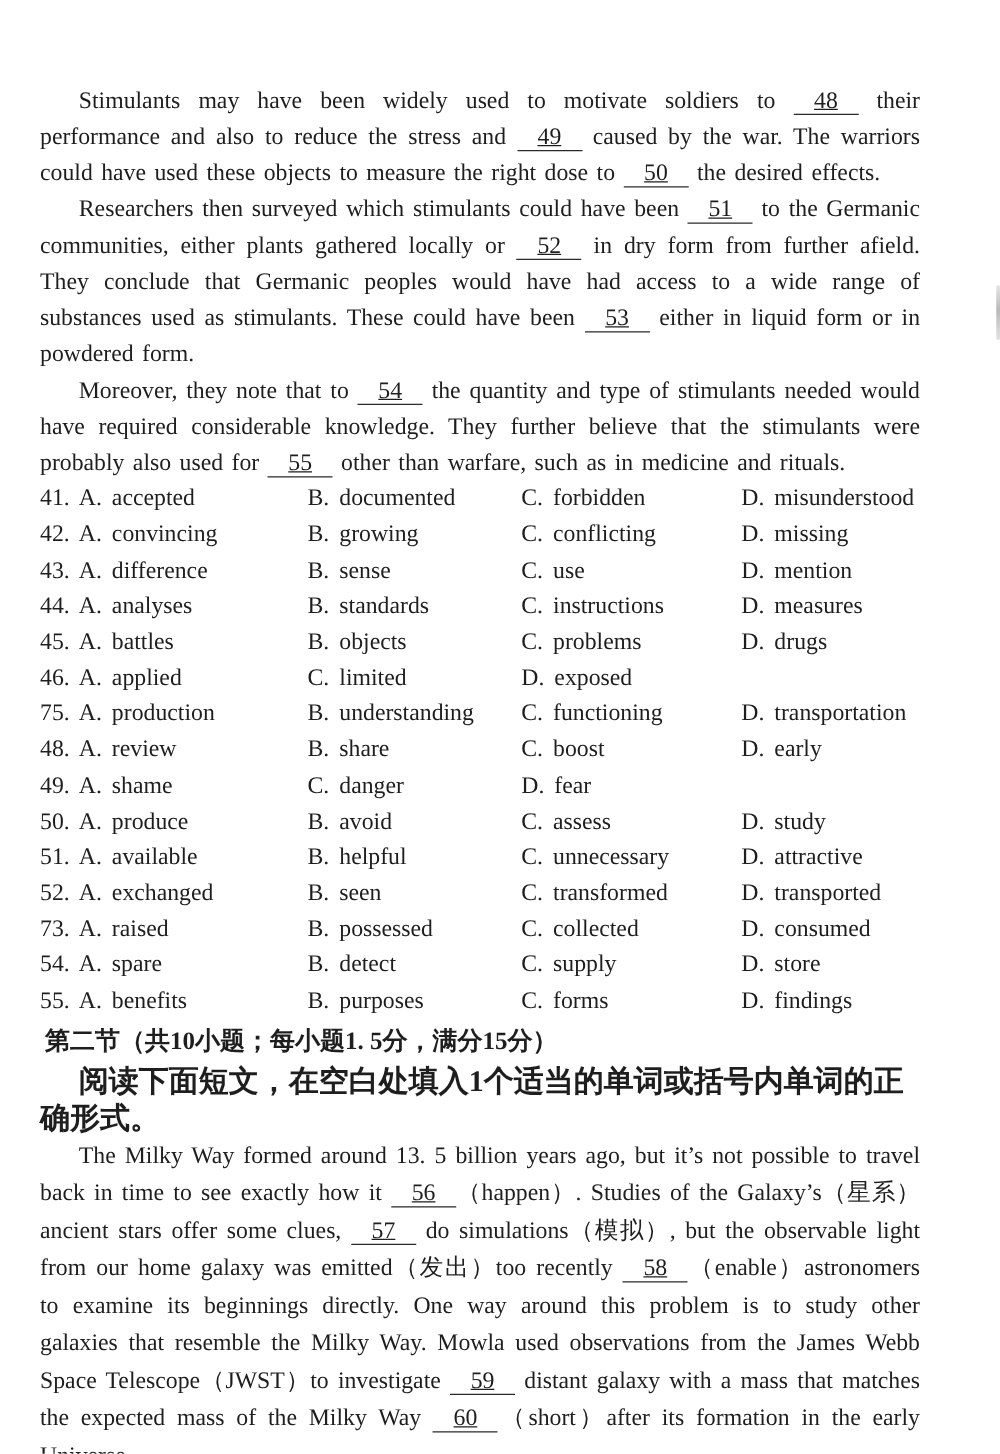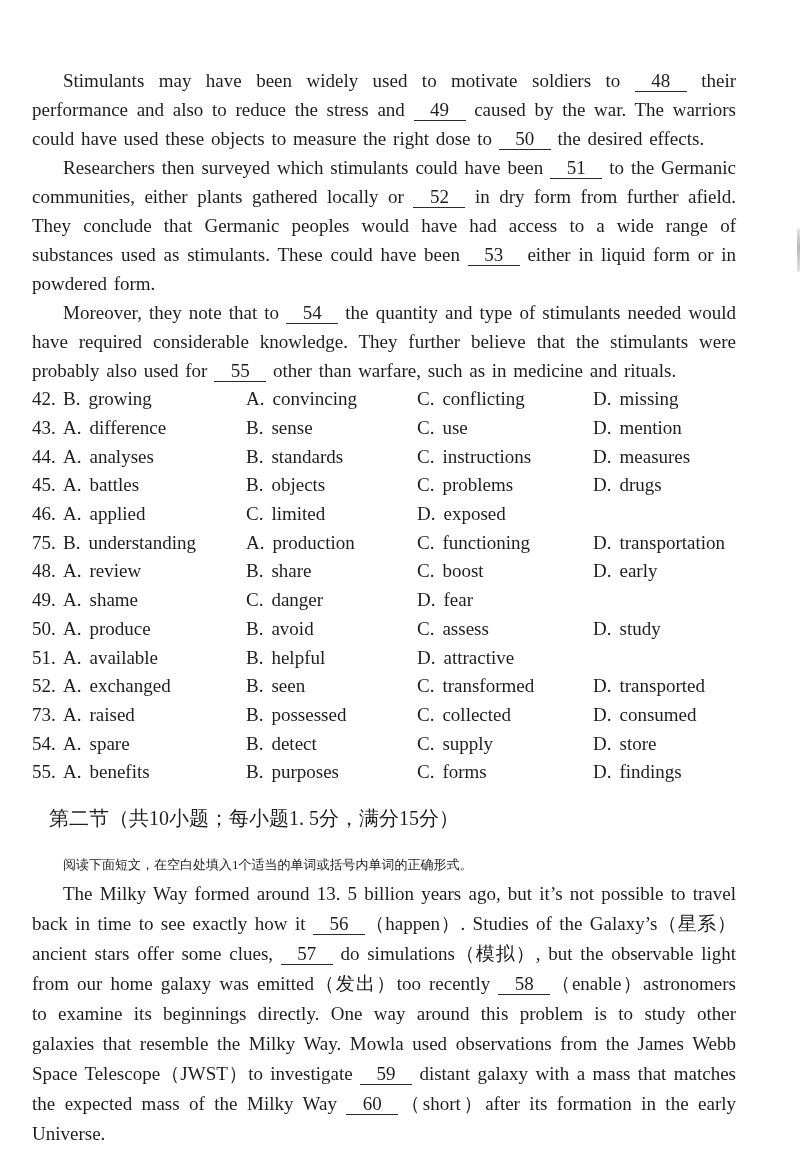--- a/index.html
+++ b/index.html
@@ -27,45 +27,47 @@
   
   .blank{
     display:inline-block;
     min-width:46px;
     padding:0 3px;
     text-align:center;
     text-indent:0;
     line-height:20px;
     border-bottom:1.6px solid #2a2a2a;
     word-spacing:normal;
+    text-decoration:underline;
   }
 
   
   .opt-row{
     display:grid;
     grid-template-columns:31px 183px 171px 176px auto;
     height:28.7px;
     align-items:center;
     font-size:19px;
     white-space:nowrap;
   }
   .opt-letter{display:inline-block;margin-right:8px;}
 
   
   .sec2-heading{
-    margin:17px;
+    margin:4px;
     font-size:20px;
-    font-weight:normal;
+    font-weight:bold;
     line-height:29px;
   }
   .sec2-instruction{
     margin:0;
-    font-size:13px;
+    font-size:24px;
     line-height:29px;
     text-indent:31px;
+    font-weight:bold;
   }
 
   
   .edge-artifact{
     position:absolute;
     right:0;top:228px;
     width:3px;height:44px;
     background:linear-gradient(#e6e6e6,#b9b9b9 45%,#e2e2e2);
     border-radius:2px;
   }
@@ -78,23 +80,30 @@
 
   <div class="content">
     <section id="cloze-passage">
         <p class="para">Stimulants may have been widely used to motivate soldiers to <span class="blank">48</span> their performance and also to reduce the stress and <span class="blank">49</span> caused by the war. The warriors could have used these objects to measure the right dose to <span class="blank">50</span> the desired effects.</p>
         <p class="para">Researchers then surveyed which stimulants could have been <span class="blank">51</span> to the Germanic communities, either plants gathered locally or <span class="blank">52</span> in dry form from further afield. They conclude that Germanic peoples would have had access to a wide range of substances used as stimulants. These could have been <span class="blank">53</span> either in liquid form or in powdered form.</p>
         <p class="para">Moreover, they note that to <span class="blank">54</span> the quantity and type of stimulants needed would have required considerable knowledge. They further believe that the stimulants were probably also used for <span class="blank">55</span> other than warfare, such as in medicine and rituals.</p>
       </section>
 
     <section id="options-table">
         <div class="opt-row">
+          <span>41.</span>
+          <span><span class="opt-letter">A.</span><span>accepted</span></span>
+          <span><span class="opt-letter">B.</span><span>documented</span></span>
+          <span><span class="opt-letter">C.</span><span>forbidden</span></span>
+          <span><span class="opt-letter">D.</span><span>misunderstood</span></span>
+        </div>
+        <div class="opt-row">
           <span>42.</span>
+          <span><span class="opt-letter">A.</span><span>convincing</span></span>
           <span><span class="opt-letter">B.</span><span>growing</span></span>
-          <span><span class="opt-letter">A.</span><span>convincing</span></span>
           <span><span class="opt-letter">C.</span><span>conflicting</span></span>
           <span><span class="opt-letter">D.</span><span>missing</span></span>
         </div>
         <div class="opt-row">
           <span>43.</span>
           <span><span class="opt-letter">A.</span><span>difference</span></span>
           <span><span class="opt-letter">B.</span><span>sense</span></span>
           <span><span class="opt-letter">C.</span><span>use</span></span>
           <span><span class="opt-letter">D.</span><span>mention</span></span>
         </div>
@@ -113,22 +122,22 @@
           <span><span class="opt-letter">D.</span><span>drugs</span></span>
         </div>
         <div class="opt-row">
           <span>46.</span>
           <span><span class="opt-letter">A.</span><span>applied</span></span>
           <span><span class="opt-letter">C.</span><span>limited</span></span>
           <span><span class="opt-letter">D.</span><span>exposed</span></span>
         </div>
         <div class="opt-row">
           <span>75.</span>
+          <span><span class="opt-letter">A.</span><span>production</span></span>
           <span><span class="opt-letter">B.</span><span>understanding</span></span>
-          <span><span class="opt-letter">A.</span><span>production</span></span>
           <span><span class="opt-letter">C.</span><span>functioning</span></span>
           <span><span class="opt-letter">D.</span><span>transportation</span></span>
         </div>
         <div class="opt-row">
           <span>48.</span>
           <span><span class="opt-letter">A.</span><span>review</span></span>
           <span><span class="opt-letter">B.</span><span>share</span></span>
           <span><span class="opt-letter">C.</span><span>boost</span></span>
           <span><span class="opt-letter">D.</span><span>early</span></span>
         </div>
@@ -142,20 +151,21 @@
           <span>50.</span>
           <span><span class="opt-letter">A.</span><span>produce</span></span>
           <span><span class="opt-letter">B.</span><span>avoid</span></span>
           <span><span class="opt-letter">C.</span><span>assess</span></span>
           <span><span class="opt-letter">D.</span><span>study</span></span>
         </div>
         <div class="opt-row">
           <span>51.</span>
           <span><span class="opt-letter">A.</span><span>available</span></span>
           <span><span class="opt-letter">B.</span><span>helpful</span></span>
+          <span><span class="opt-letter">C.</span><span>unnecessary</span></span>
           <span><span class="opt-letter">D.</span><span>attractive</span></span>
         </div>
         <div class="opt-row">
           <span>52.</span>
           <span><span class="opt-letter">A.</span><span>exchanged</span></span>
           <span><span class="opt-letter">B.</span><span>seen</span></span>
           <span><span class="opt-letter">C.</span><span>transformed</span></span>
           <span><span class="opt-letter">D.</span><span>transported</span></span>
         </div>
         <div class="opt-row">

